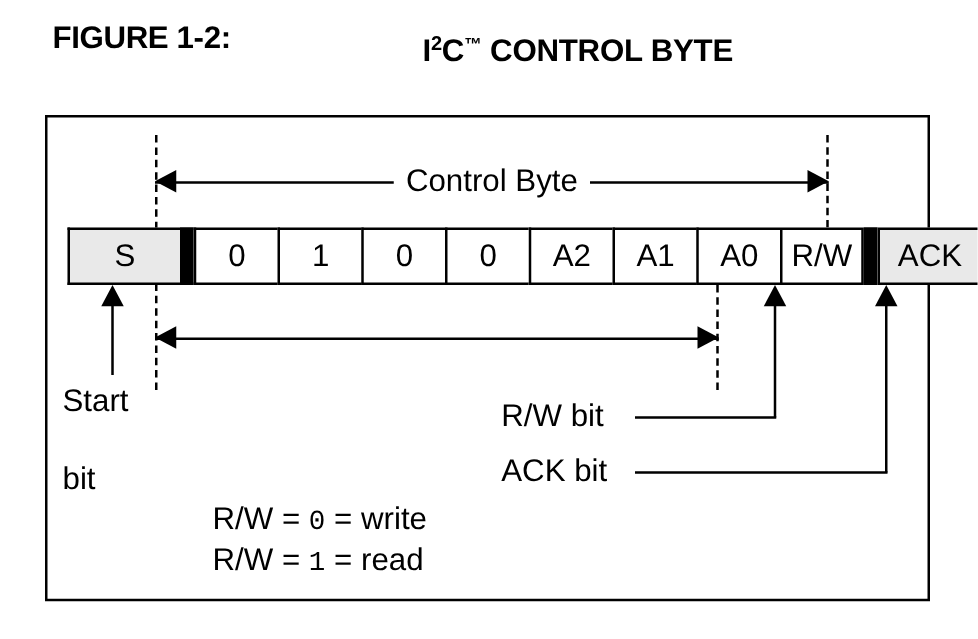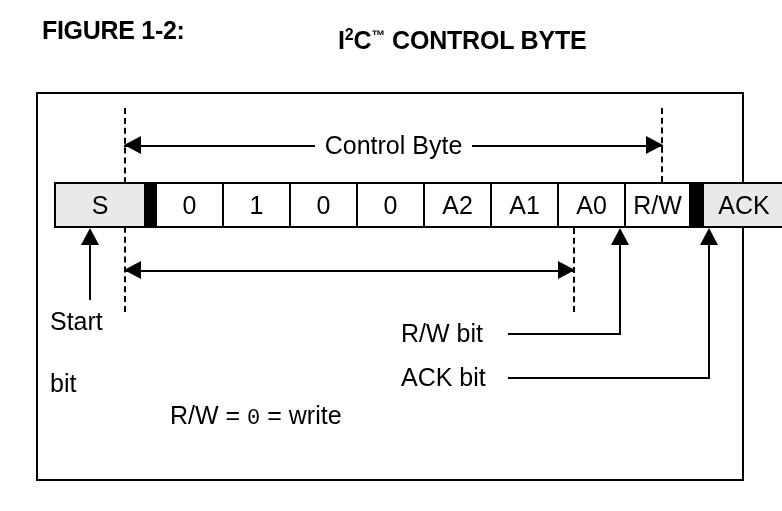--- a/index.html
+++ b/index.html
@@ -246,14 +246,15 @@
 
   <div class="v-arrow" style="left:661px; top:134px; width:20px; height:150px;">
     <div class="tip"></div>
     <div class="stem" style="top:15px; height:135px;"></div>
   </div>
   <div class="leader-h" style="left:470px; top:283px; width:202px;"></div>
   <div class="label" style="left:363px; top:268px;">ACK bit</div>
 
   <div class="label" style="left:132px; top:306px;"><span>R/W = </span><span class="mono-val">0</span><span> = write</span></div>
 
+  <div class="label" style="left:132px; top:339px;"><span>R/W = </span><span class="mono-val">1</span><span> = read</span></div>
 
 </div>
 
 </body></html>

